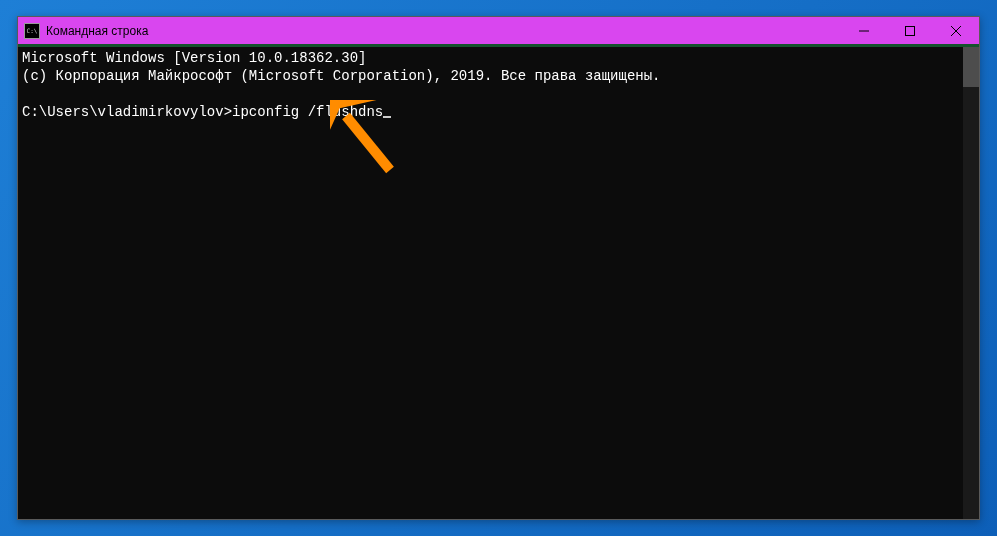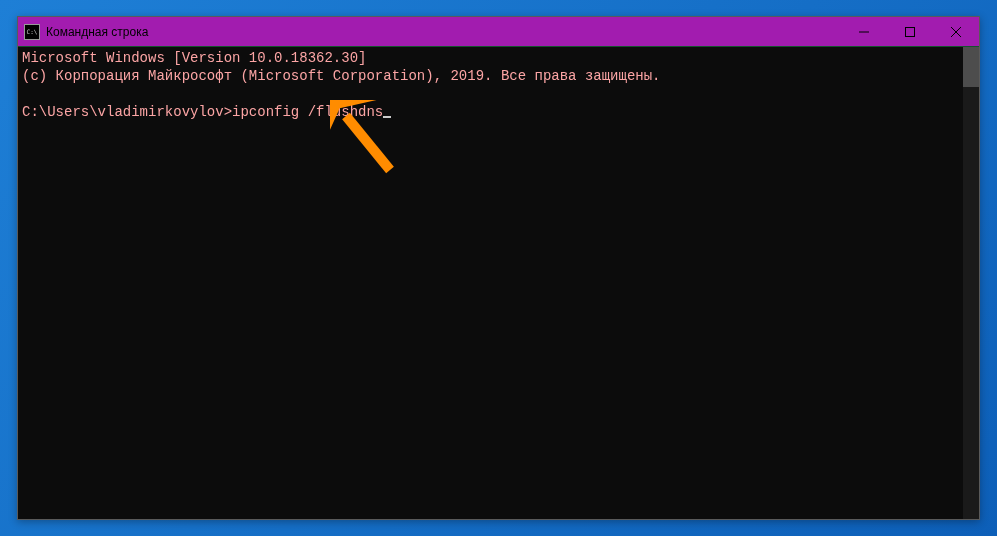--- a/index.html
+++ b/index.html
@@ -22,25 +22,25 @@
       width: 963px;
       height: 504px;
       background: #ffffff;
       border: 1px solid #5a5a5a;
       display: flex;
       flex-direction: column;
       box-shadow: 0 2px 8px rgba(0,0,0,0.3);
     }
     .title-bar {
       height: 30px;
-      background: #a21caf;
+      background: #d946ef;
       display: flex;
       align-items: center;
       padding-left: 6px;
-      border-bottom: 1px solid #14532d;
+      border-bottom: 3px solid #14532d;
     }
     .title-icon {
       width: 16px;
       height: 16px;
       background: #000000;
       border: 1px solid #999;
       margin-right: 6px;
       display: flex;
       align-items: center;
       justify-content: center;
@@ -73,21 +73,21 @@
       flex: 1;
       background: #0c0c0c;
       position: relative;
       overflow: hidden;
     }
     .terminal-content {
       padding: 2px 4px;
       font-family: 'Consolas', 'Courier New', monospace;
       font-size: 14px;
       line-height: 18px;
-      color: #fca5a5;
+      color: #ffffff;
       white-space: pre;
     }
     .scrollbar {
       position: absolute;
       right: 0;
       top: 0;
       width: 16px;
       height: 100%;
       background: #1a1a1a;
     }

